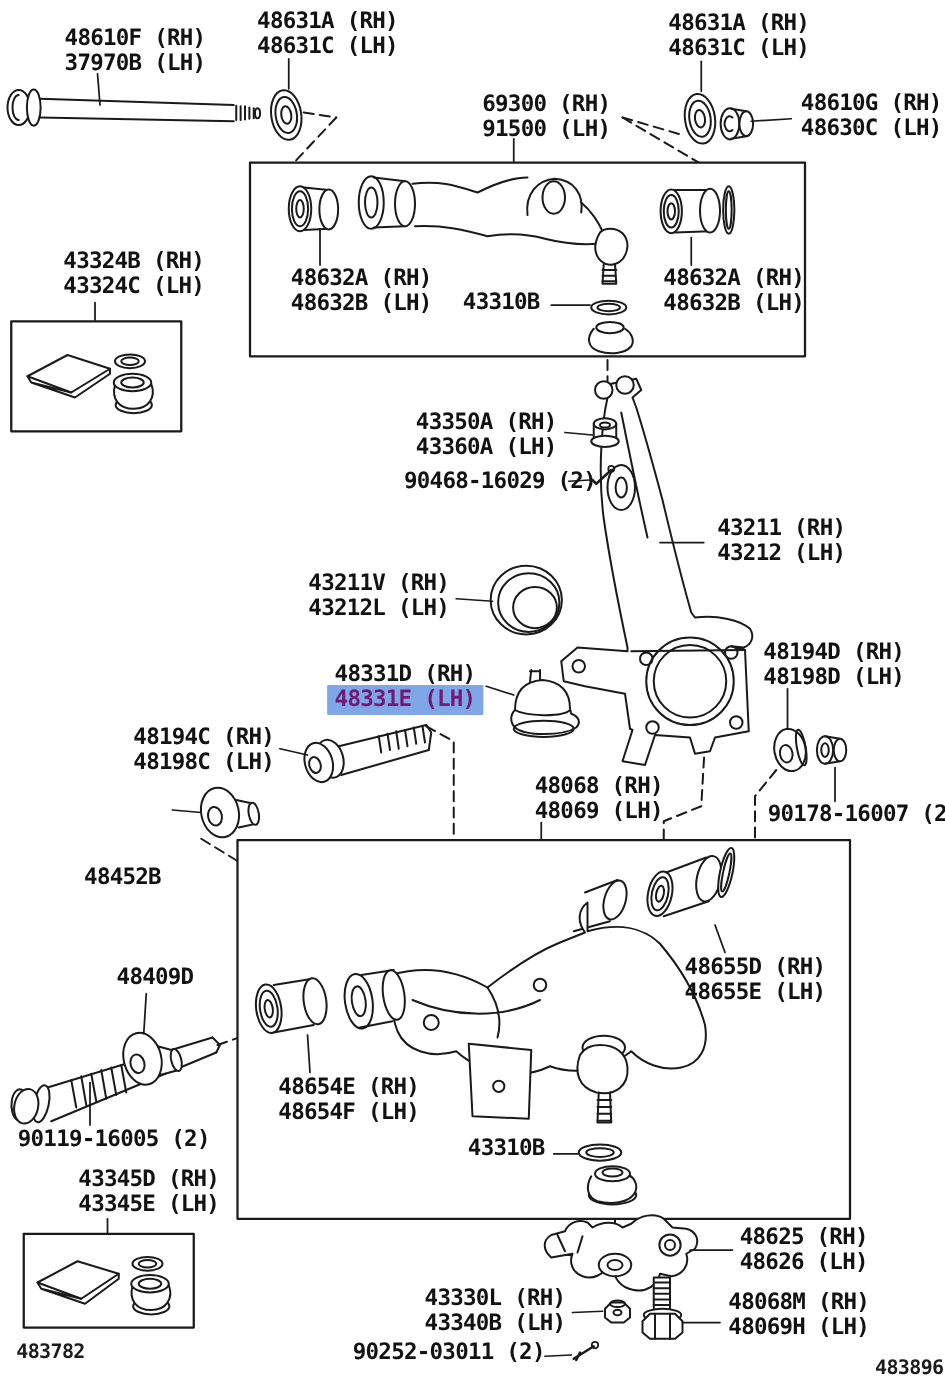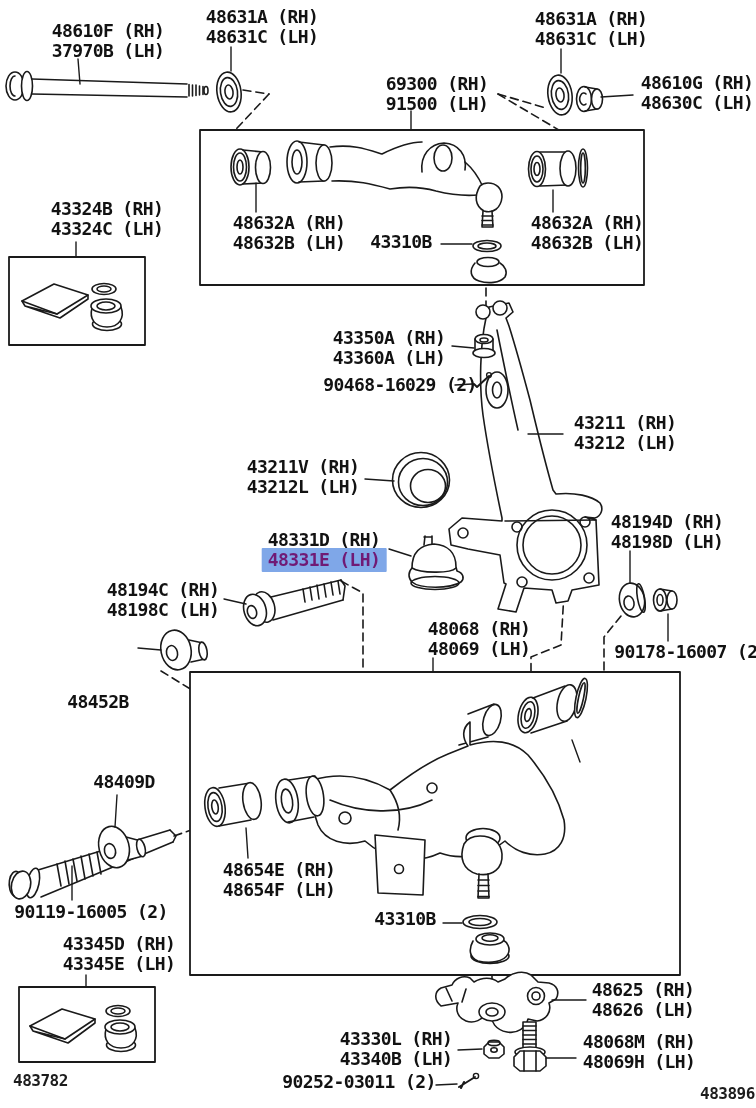--- a/index.html
+++ b/index.html
@@ -402,20 +402,24 @@
       <div class="part-label" style="left: 667px; top: 512px;">
         <span class="pl-line">48194D (RH)</span>
         <span class="pl-line">48198D (LH)</span>
       </div>
       <div class="part-label" style="left: 691px; top: 642px;">
         <span class="pl-line">90178-16007 (2)</span>
       </div>
       <div class="part-label" style="left: 124px; top: 772px;">
         <span class="pl-line">48409D</span>
       </div>
+      <div class="part-label" style="left: 604px; top: 764px;">
+        <span class="pl-line">48655D (RH)</span>
+        <span class="pl-line">48655E (LH)</span>
+      </div>
       <div class="part-label" style="left: 279px; top: 860px;">
         <span class="pl-line">48654E (RH)</span>
         <span class="pl-line">48654F (LH)</span>
       </div>
       <div class="part-label" style="left: 91px; top: 902px;">
         <span class="pl-line">90119-16005 (2)</span>
       </div>
       <div class="part-label" style="left: 119px; top: 934px;">
         <span class="pl-line">43345D (RH)</span>
         <span class="pl-line">43345E (LH)</span>

